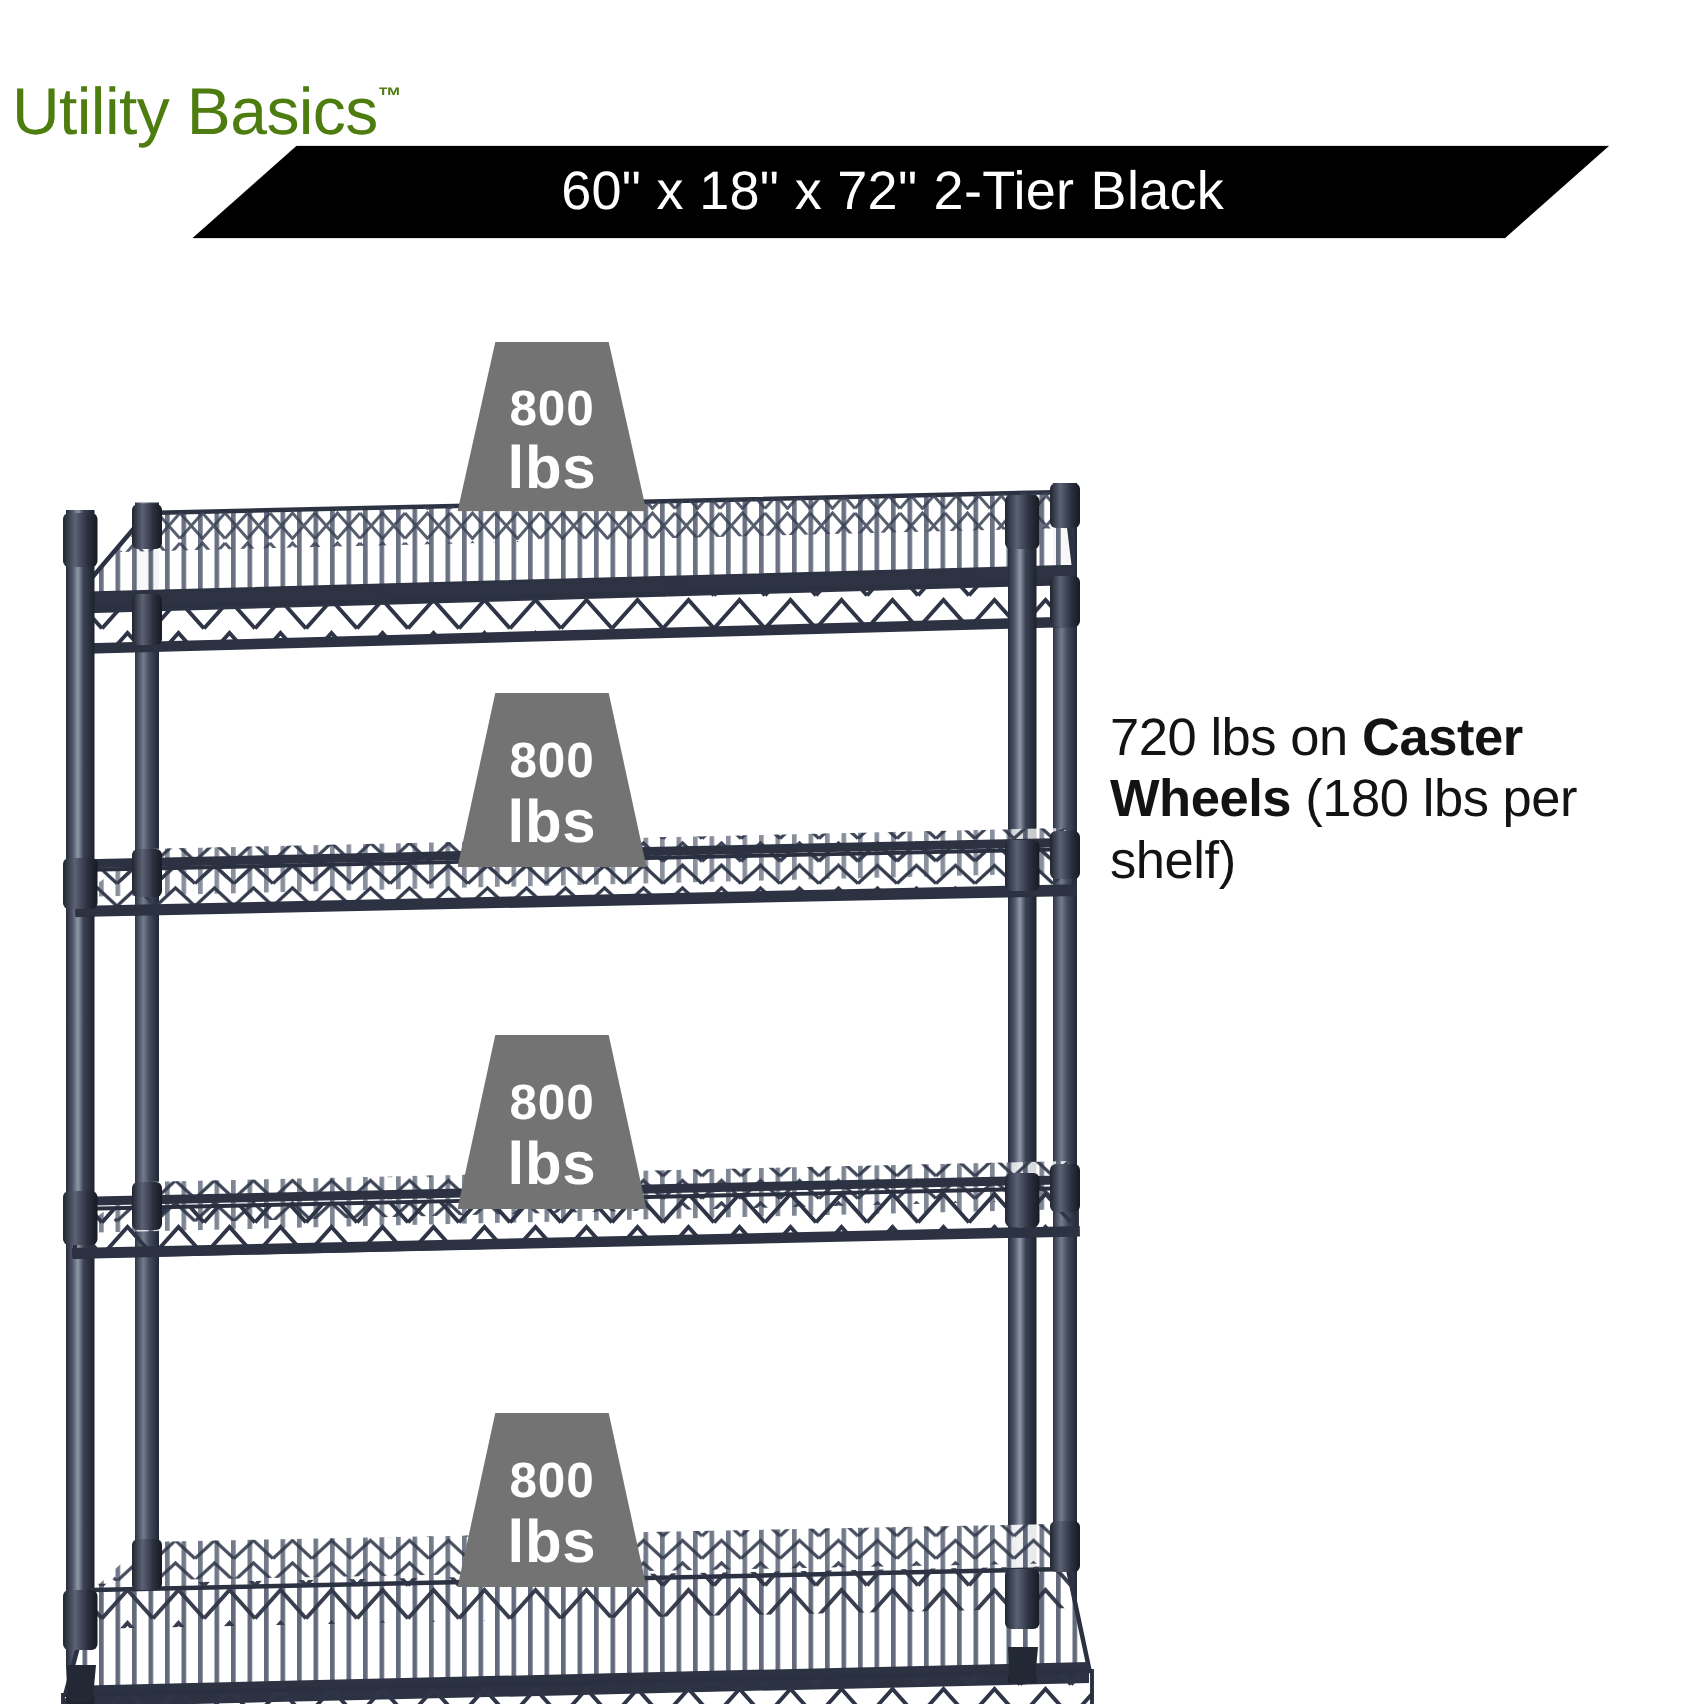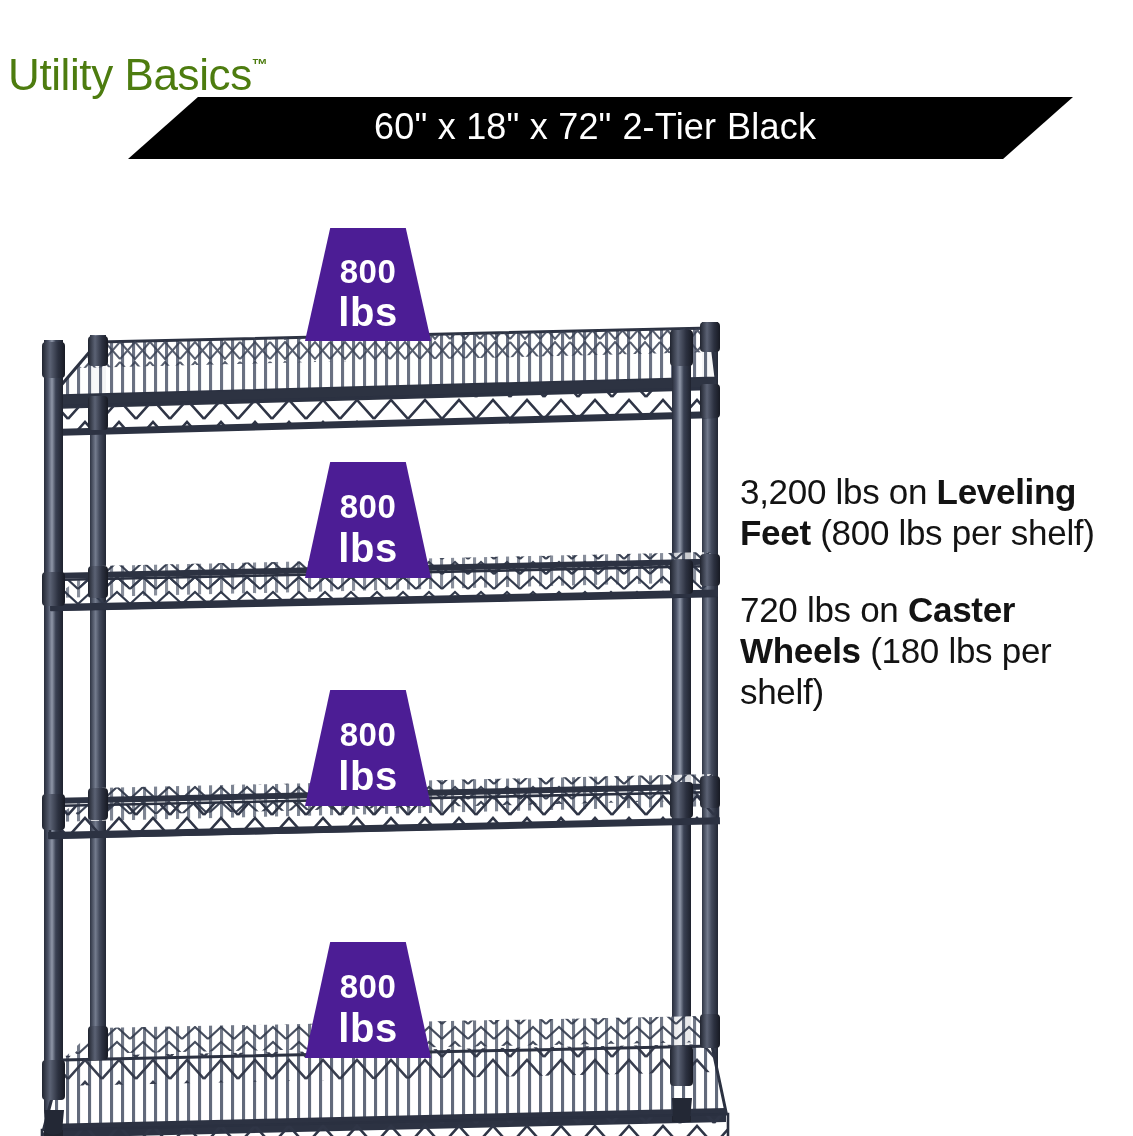--- a/index.html
+++ b/index.html
@@ -99,21 +99,21 @@
     width: 760px;
     height: 936px;
   }
   .rack svg { display: block; }
 
   
   .badge {
     position: absolute;
     color: #ffffff;
     text-align: center;
-    background: #4c1d95;
+    background: #737373;
   }
   .badge-num, .badge-unit {
     position: absolute;
     left: 0;
     right: 0;
     font-weight: 700;
     letter-spacing: 0.5px;
     line-height: 1;
   }
   .badge-num { top: 24%; font-size: 33px; }
@@ -279,26 +279,20 @@
 </div>
 
 <div class="badge" style="left:305px; top:942px; width:126px; height:116px;
             clip-path: polygon(20% 0%, 80% 0%, 100% 100%, 0% 100%);">
   <span class="badge-num">800</span>
   <span class="badge-unit">lbs</span>
 </div>
 
 <div class="copy">
 
-  <p>
-    <span>3,200 lbs</span>
-    <span>on</span>
-    <b>Leveling Feet</b>
-    <span>(800 lbs per shelf)</span>
-  </p>
 
   <p>
     <span>720 lbs</span>
     <span>on</span>
     <b>Caster Wheels</b>
     <span>(180 lbs per shelf)</span>
   </p>
 </div>
 
 </body></html>

